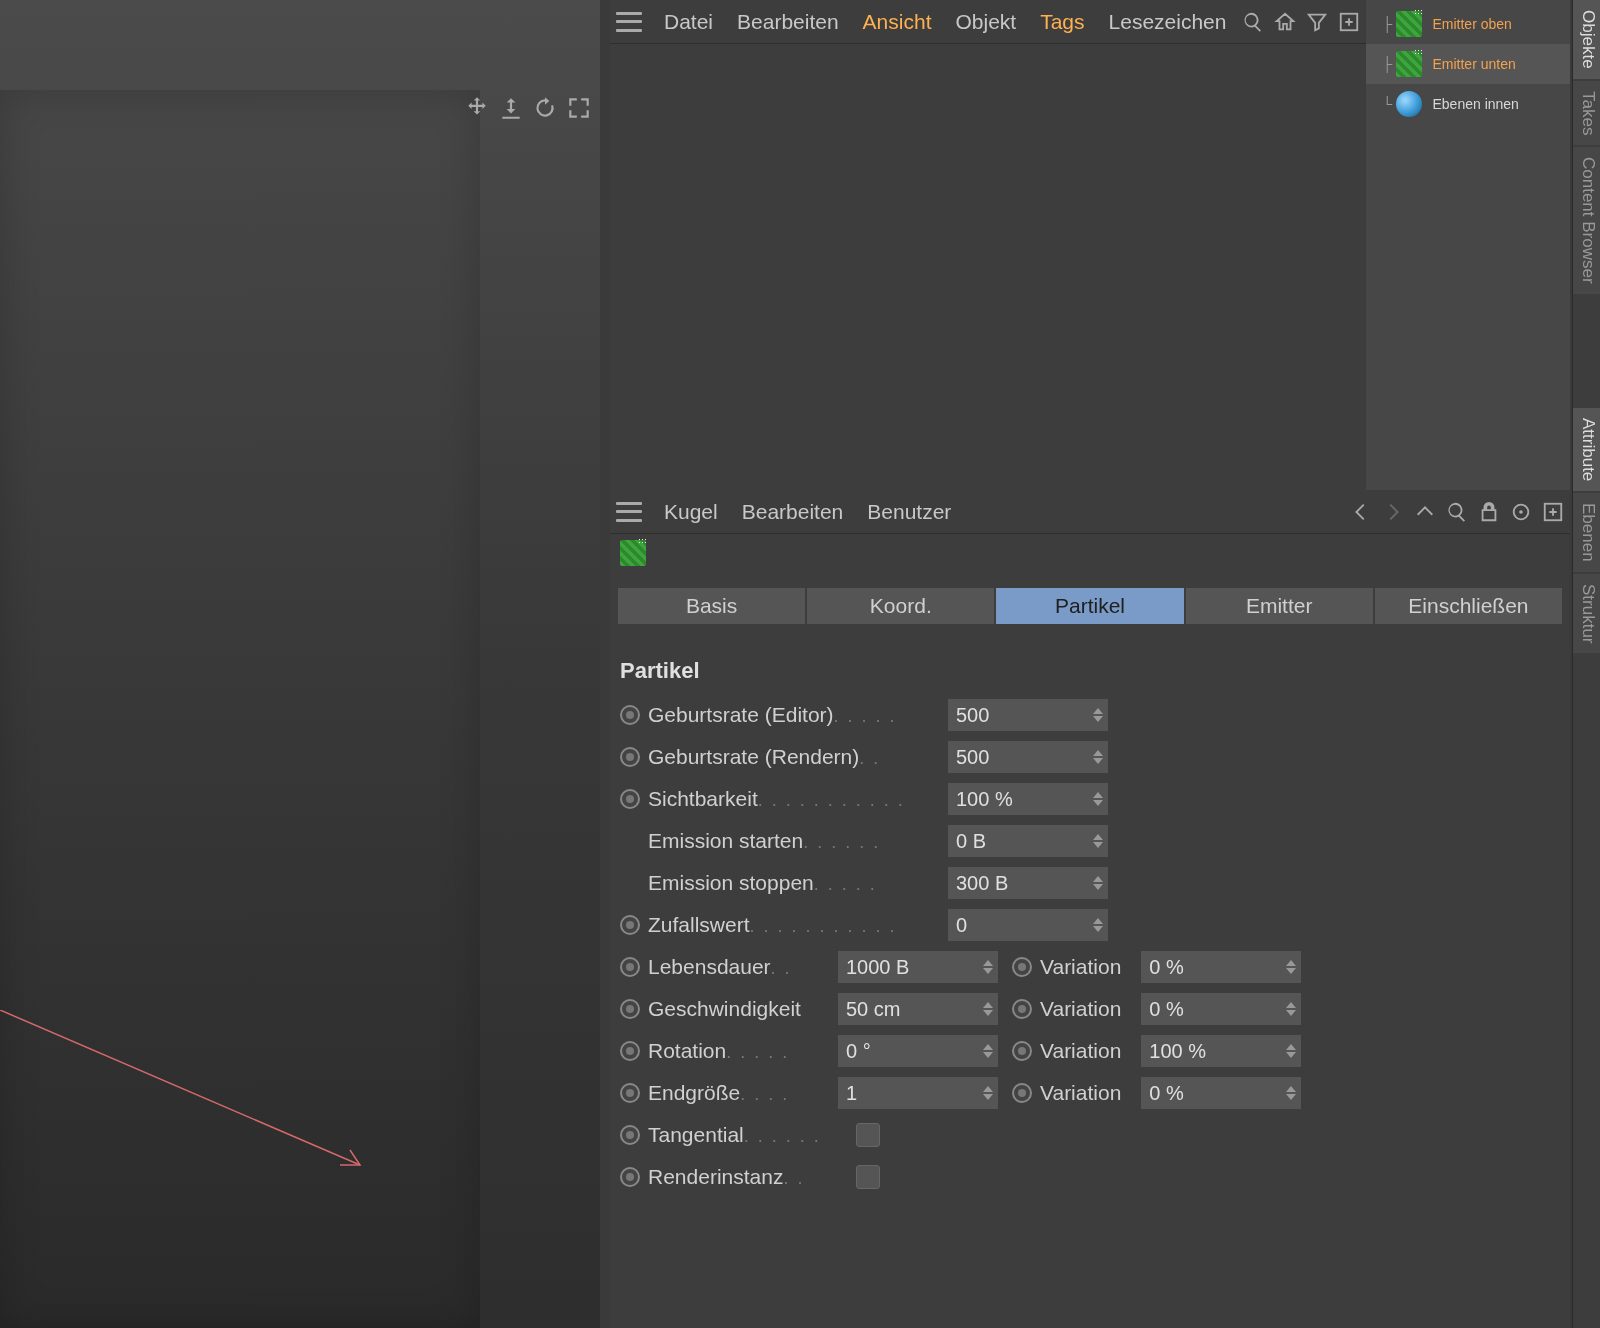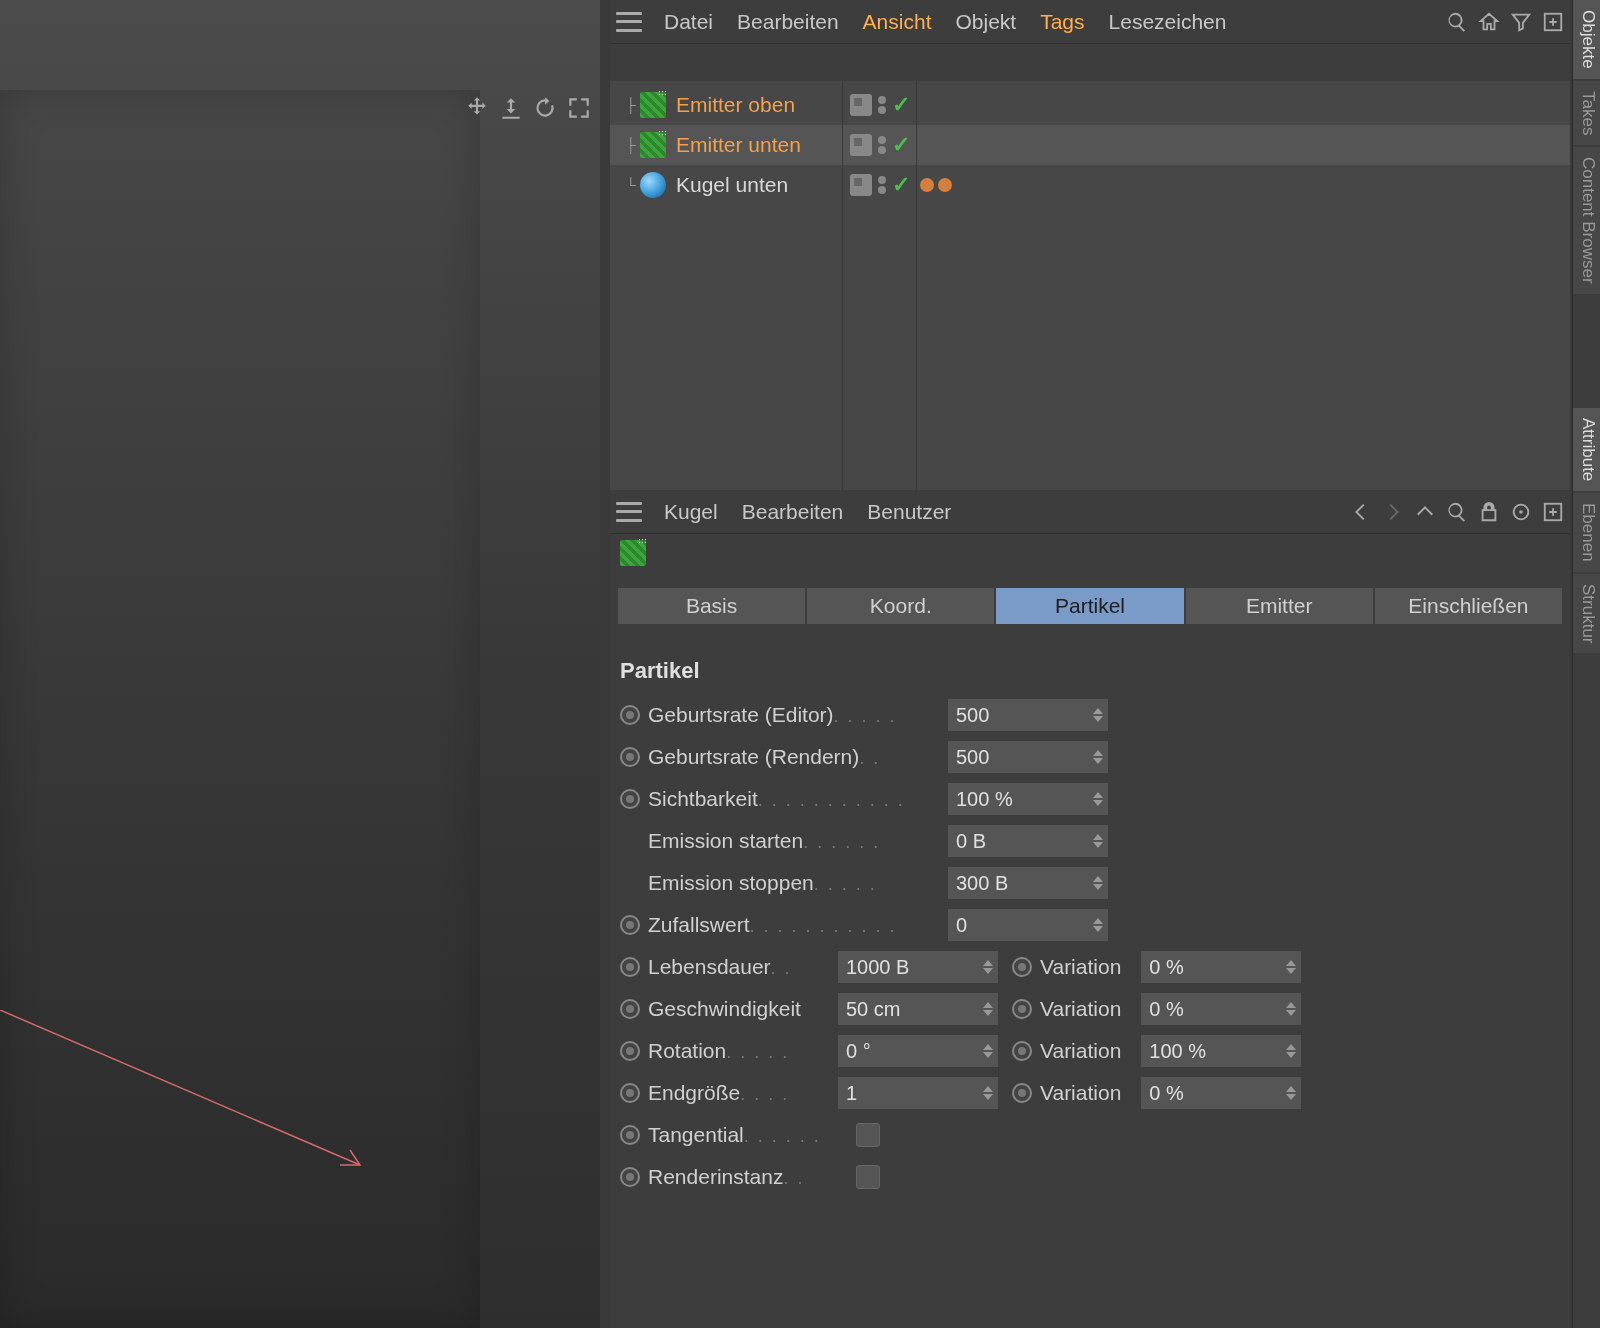--- a/index.html
+++ b/index.html
@@ -86,22 +86,21 @@
     height: 1328px;
     display: flex;
     flex-direction: column;
   }
 
   
   .obj-manager {
     height: 490px;
     background: #3d3d3d;
     display: flex;
-    flex-direction: column;
-    gap: 37px;
+    flex-direction: row;
   }
   .menu-bar {
     height: 44px;
     background: #3d3d3d;
     display: flex;
     align-items: center;
     padding: 0 6px;
     gap: 8px;
     border-bottom: 1px solid #2f2f2f;
   }
@@ -168,21 +167,21 @@
     right: -2px; top: -2px;
     width: 10px; height: 6px;
     background: radial-gradient(circle, #eee 30%, transparent 30%);
     background-size: 3px 3px;
   }
   .sphere-icon {
     background: radial-gradient(circle at 35% 35%, #9dd9ff, #3a9ad6 55%, #1a5680);
     border-radius: 50%;
   }
   .obj-name {
-    font-size: 21px;
+    font-size: 14px;
   }
   .obj-name.orange { color: #f2a24e; }
   .obj-name.white { color: #d8d8d8; }
   .obj-controls {
     position: absolute;
     left: 240px;
     display: flex;
     gap: 6px;
     align-items: center;
   }
@@ -463,21 +462,21 @@
               <span></span>
               <span></span>
             </div>
           <span class="check">✓</span>
         </div>
       </div>
 
       <div class="obj-row">
         <span class="tree-toggle">└</span>
         <div class="obj-icon sphere-icon"></div>
-        <span class="obj-name white">Kugel unten</span>
+        <span class="obj-name white">Ebenen innen</span>
         <div class="obj-controls">
           <div class="layer-box"></div>
           <div class="vis-dots">
               <span></span>
               <span></span>
             </div>
           <span class="check">✓</span>
         </div>
         <div class="tag-dots">
           <div class="tag-dot"></div>

